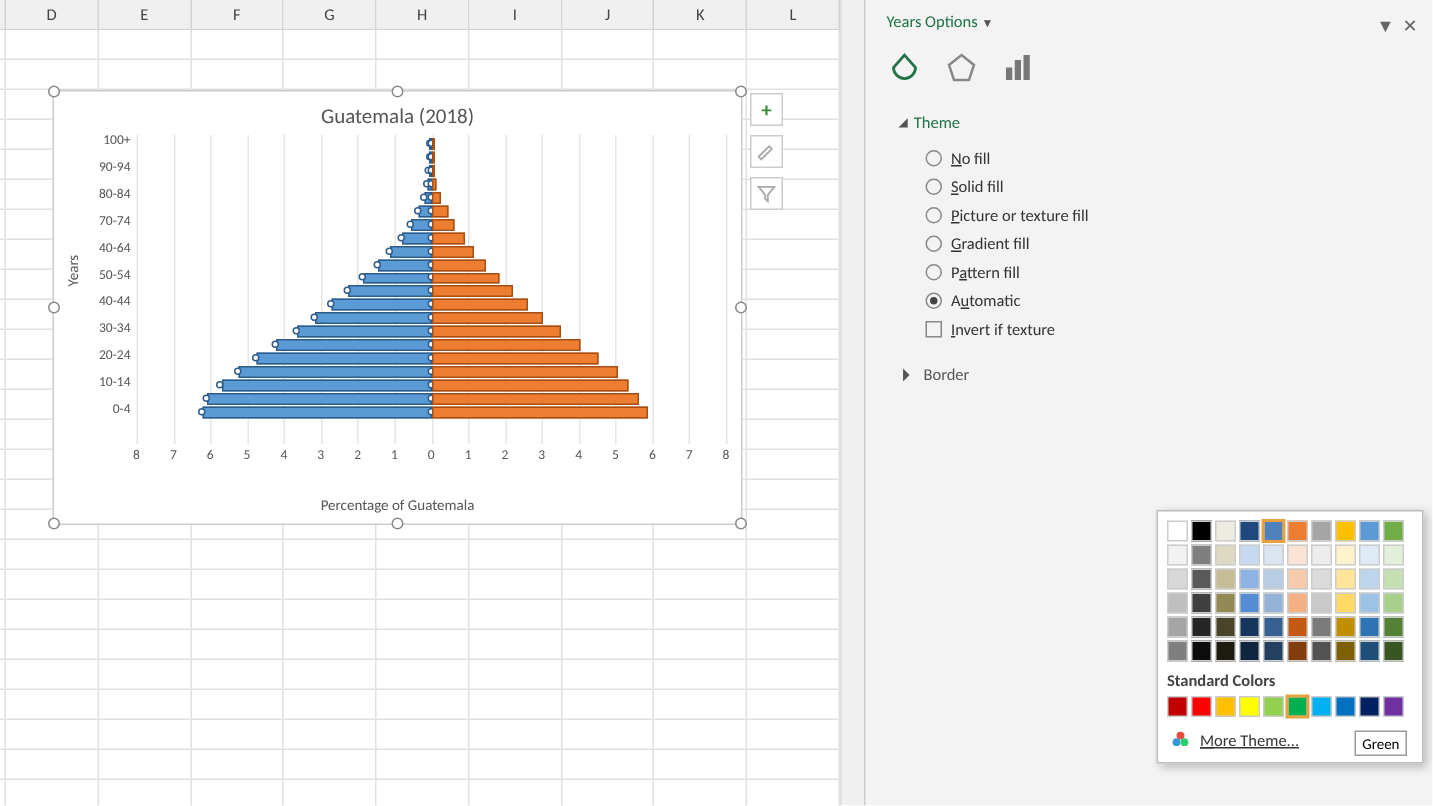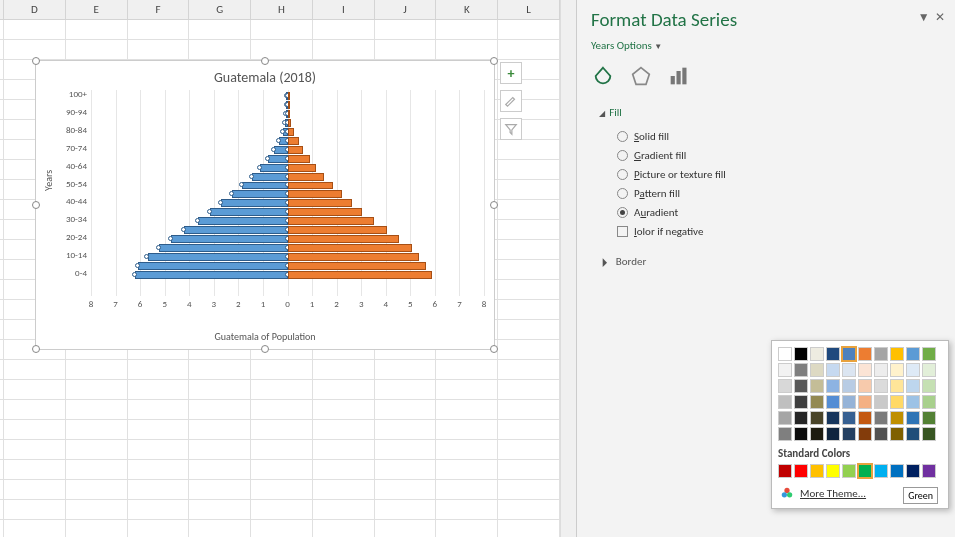--- a/index.html
+++ b/index.html
@@ -567,42 +567,41 @@
         <div class="bar-right" style="width: 35.3125%;"></div>
       </div>
       <div class="bar-row" style="top: 181.048px; height: 7.95238px;">
         <div class="bar-left" style="width: 38.75%;"></div>
         <div class="sel-dot" style="top: 50%; margin-top: -3px; left: calc(11.25% - 3px);"></div>
         <div class="sel-dot" style="top: 50%; margin-top: -3px; left: calc(50% - 3px);"></div>
         <div class="bar-right" style="width: 36.875%;"></div>
       </div>
       <div class="y-tick" style="top: 179.048px;">0-4</div>
     </div>
-  <div class="x-axis-label">Guatemala of Population</div>
+  <div class="x-axis-label">Percentage of Guatemala</div>
 </div>
 
 <div class="chart-buttons">
   <div class="chart-btn" style="color:#3a8a3a;font-weight:bold">+</div>
   <div class="chart-btn">
       <svg width="14" height="14" viewBox="0 0 16 16">
         <path d="M2 12 L10 4 L12 6 L4 14 Z" fill="none" stroke="#aaa" stroke-width="1.4"></path>
       </svg>
     </div>
   <div class="chart-btn">
       <svg width="14" height="14" viewBox="0 0 16 16">
         <path d="M2 3 H14 L9 9 V14 L7 12 V9 Z" fill="none" stroke="#aaa" stroke-width="1.4"></path>
       </svg>
     </div>
 </div>
 
 <div class="scroll-track"></div>
 
 <div class="pane">
   <div class="pane-close">▼ &nbsp;✕</div>
-  <div class="pane-title">Format Data Series</div>
   <div class="pane-sub"><span>Years Options</span>&nbsp;<span class="arrow">▼</span></div>
   <div class="pane-icons">
     <div class="pane-icon">
         <svg width="22" height="22" viewBox="0 0 24 24">
           <path d="M12 3 L20 12 A7 7 0 1 1 4 12 Z" fill="none" stroke="#217346" stroke-width="2"></path>
         </svg>
       </div>
     <div class="pane-icon">
         <svg width="20" height="20" viewBox="0 0 24 24">
           <polygon points="12,2 22,10 18,22 6,22 2,10" fill="none" stroke="#888" stroke-width="2"></polygon>
@@ -613,45 +612,49 @@
           <rect x="2" y="12" width="5" height="10" fill="#777"></rect>
           <rect x="9" y="6" width="5" height="16" fill="#777"></rect>
           <rect x="16" y="2" width="5" height="20" fill="#777"></rect>
         </svg>
       </div>
   </div>
 
   <div class="section">
     <div class="section-header">
         <span class="arrow">◢</span>
-        <span>Fill</span>
+        <span>Theme</span>
+      </div>
+    <div class="radio-row">
+        <span class="radio"></span>
+        <span><span class="u">N</span><span id="nf">o fill</span></span>
       </div>
     <div class="radio-row">
         <span class="radio"></span>
         <span><span class="u">S</span><span id="sf">olid fill</span></span>
       </div>
     <div class="radio-row">
         <span class="radio"></span>
-        <span><span class="u">G</span><span id="gf">radient fill</span></span>
+        <span><span class="u">P</span><span id="pf">icture or texture fill</span></span>
       </div>
     <div class="radio-row">
         <span class="radio"></span>
-        <span><span class="u">P</span><span id="pf">icture or texture fill</span></span>
+        <span><span class="u">G</span><span id="gf">radient fill</span></span>
       </div>
     <div class="radio-row">
         <span class="radio"></span>
         <span>P<span class="u">a</span><span id="paf">ttern fill</span></span>
       </div>
     <div class="radio-row">
         <span class="radio checked"></span>
-        <span>A<span class="u">u</span><span id="auf">radient</span></span>
+        <span>A<span class="u">u</span><span id="auf">tomatic</span></span>
       </div>
     <div class="check-row">
         <span class="check"></span>
-        <span><span class="u">I</span><span id="inv">olor if negative</span></span>
+        <span><span class="u">I</span><span id="inv">nvert if texture</span></span>
       </div>
   </div>
 
   <div class="section" style="margin-top:14px">
     <div class="section-header collapsed"><span class="arrow" style="transform:rotate(-45deg);display:inline-block">◢</span>&nbsp;<span>Border</span></div>
   </div>
 
   <div class="color-popup">
     <div id="theme-row1" class="swatch-row">
         <div class="swatch" style="background: rgb(255, 255, 255);"></div>

